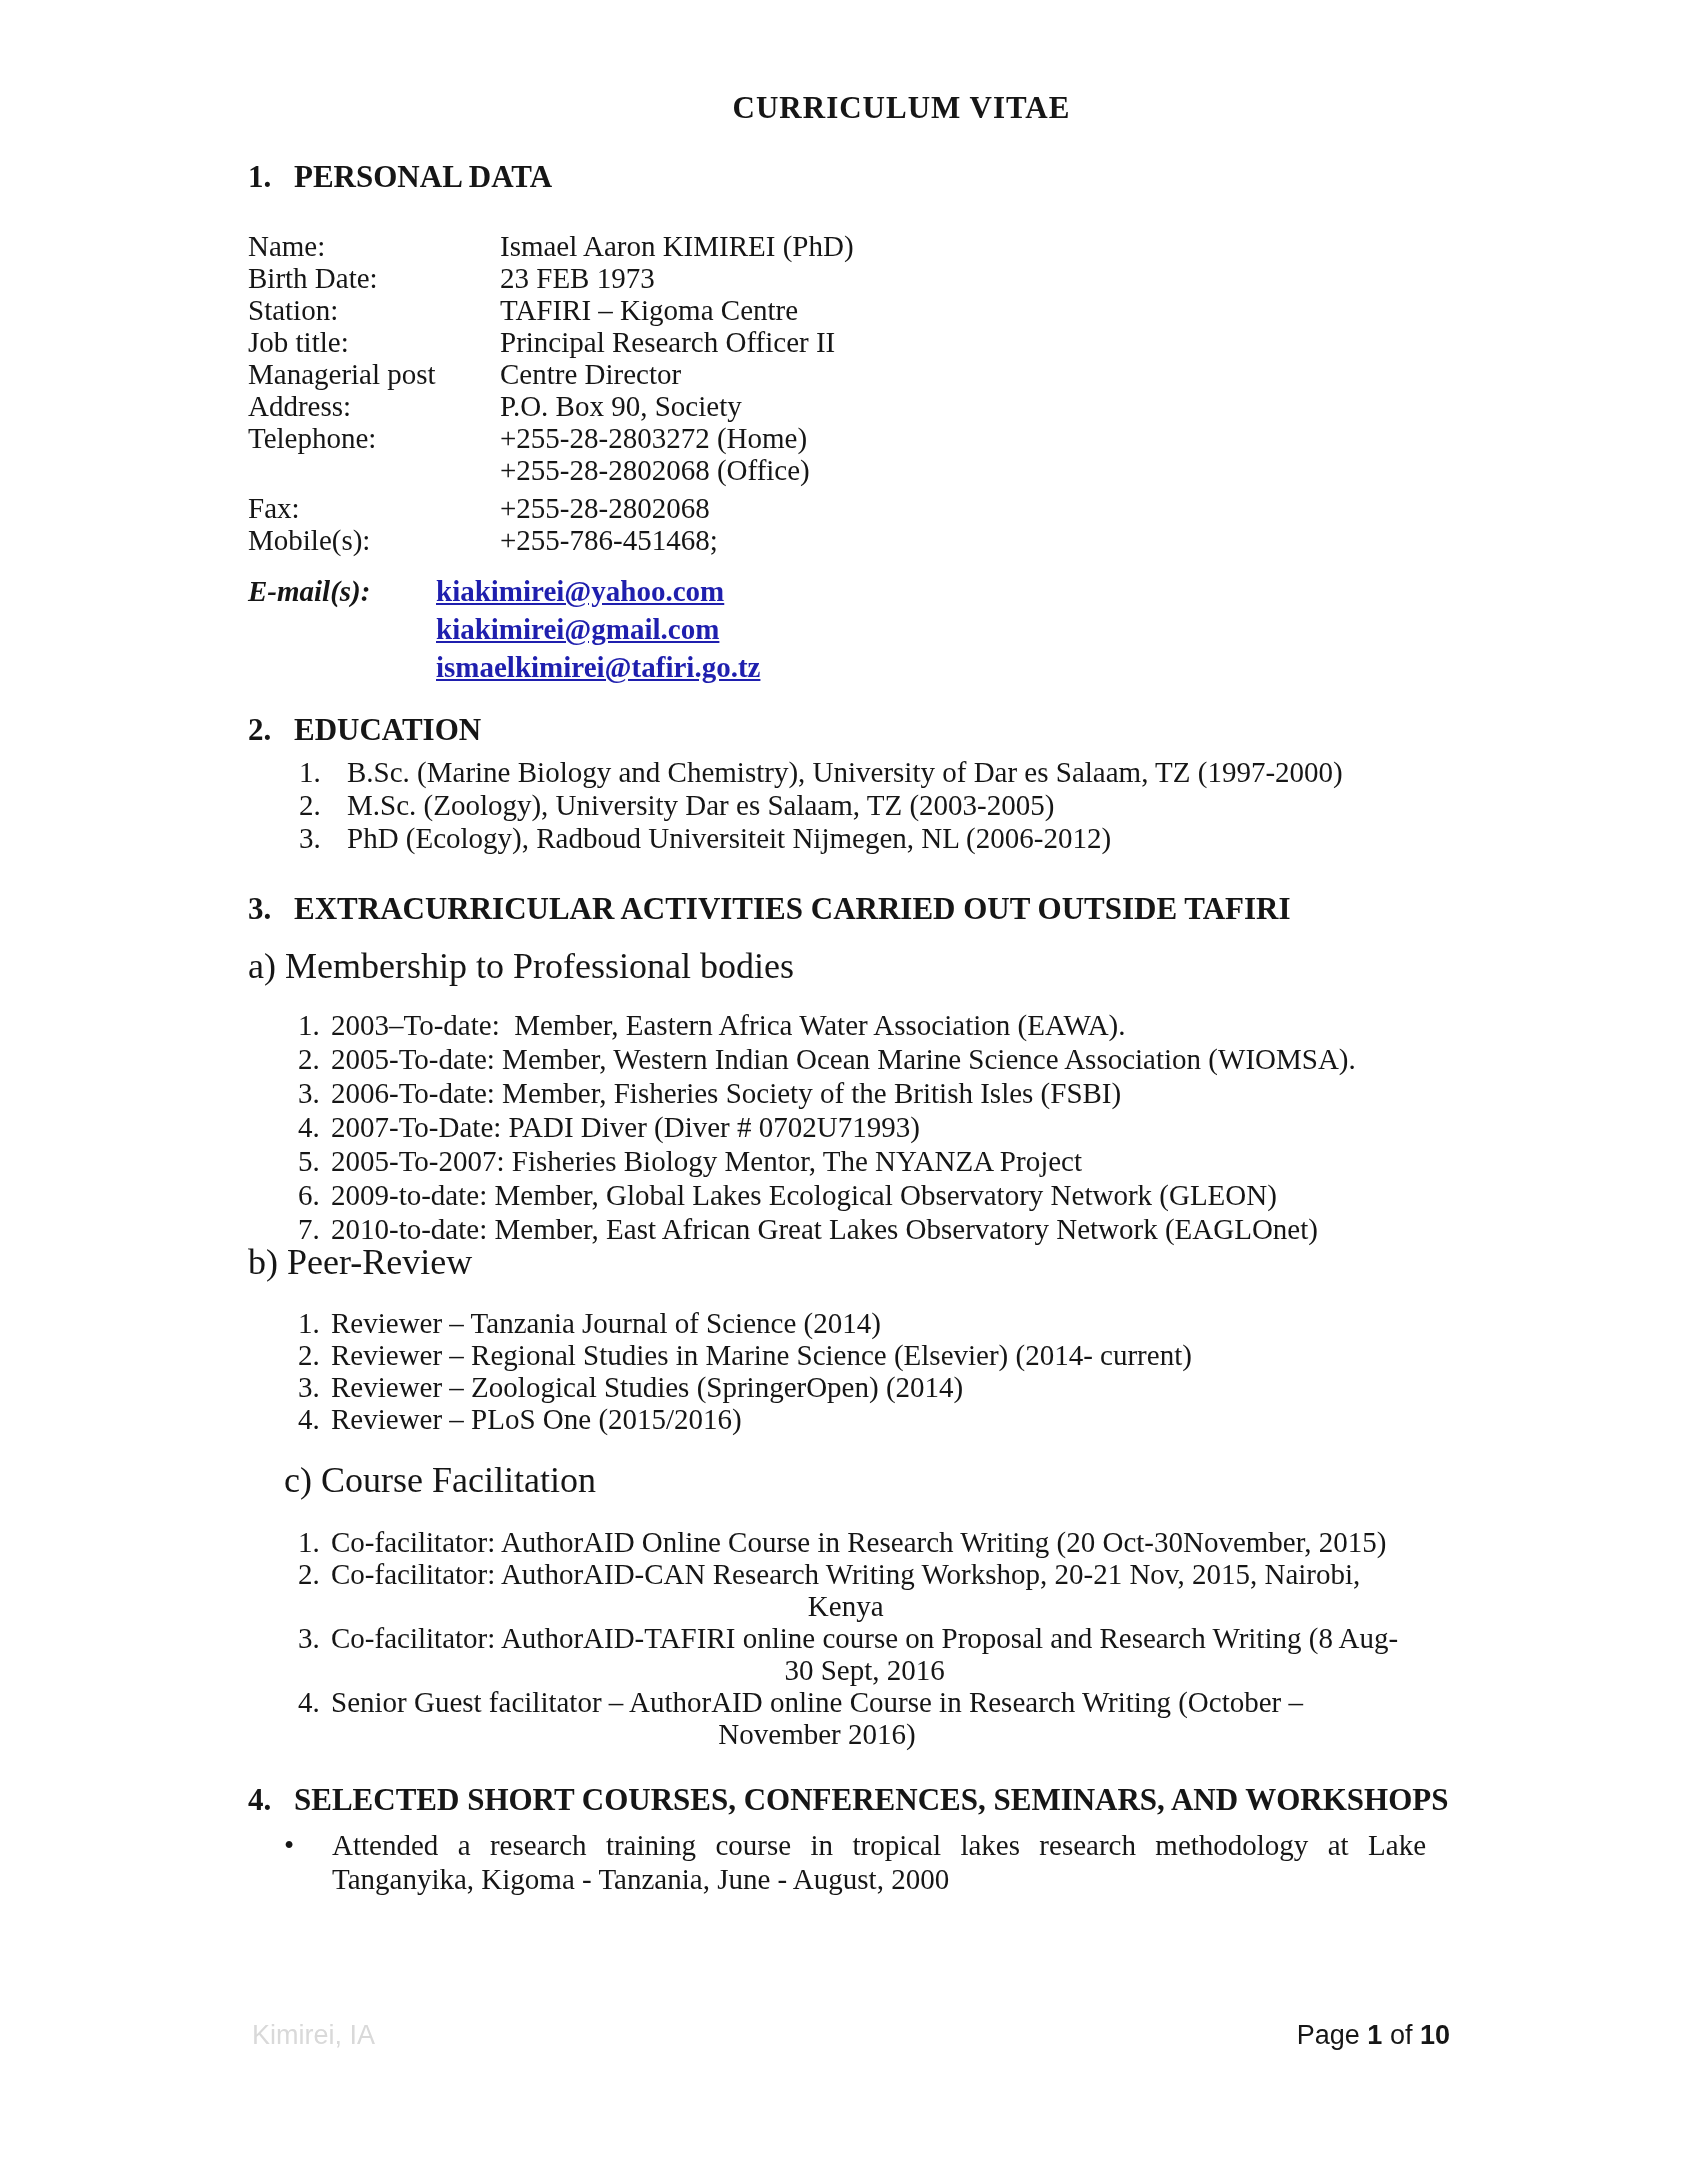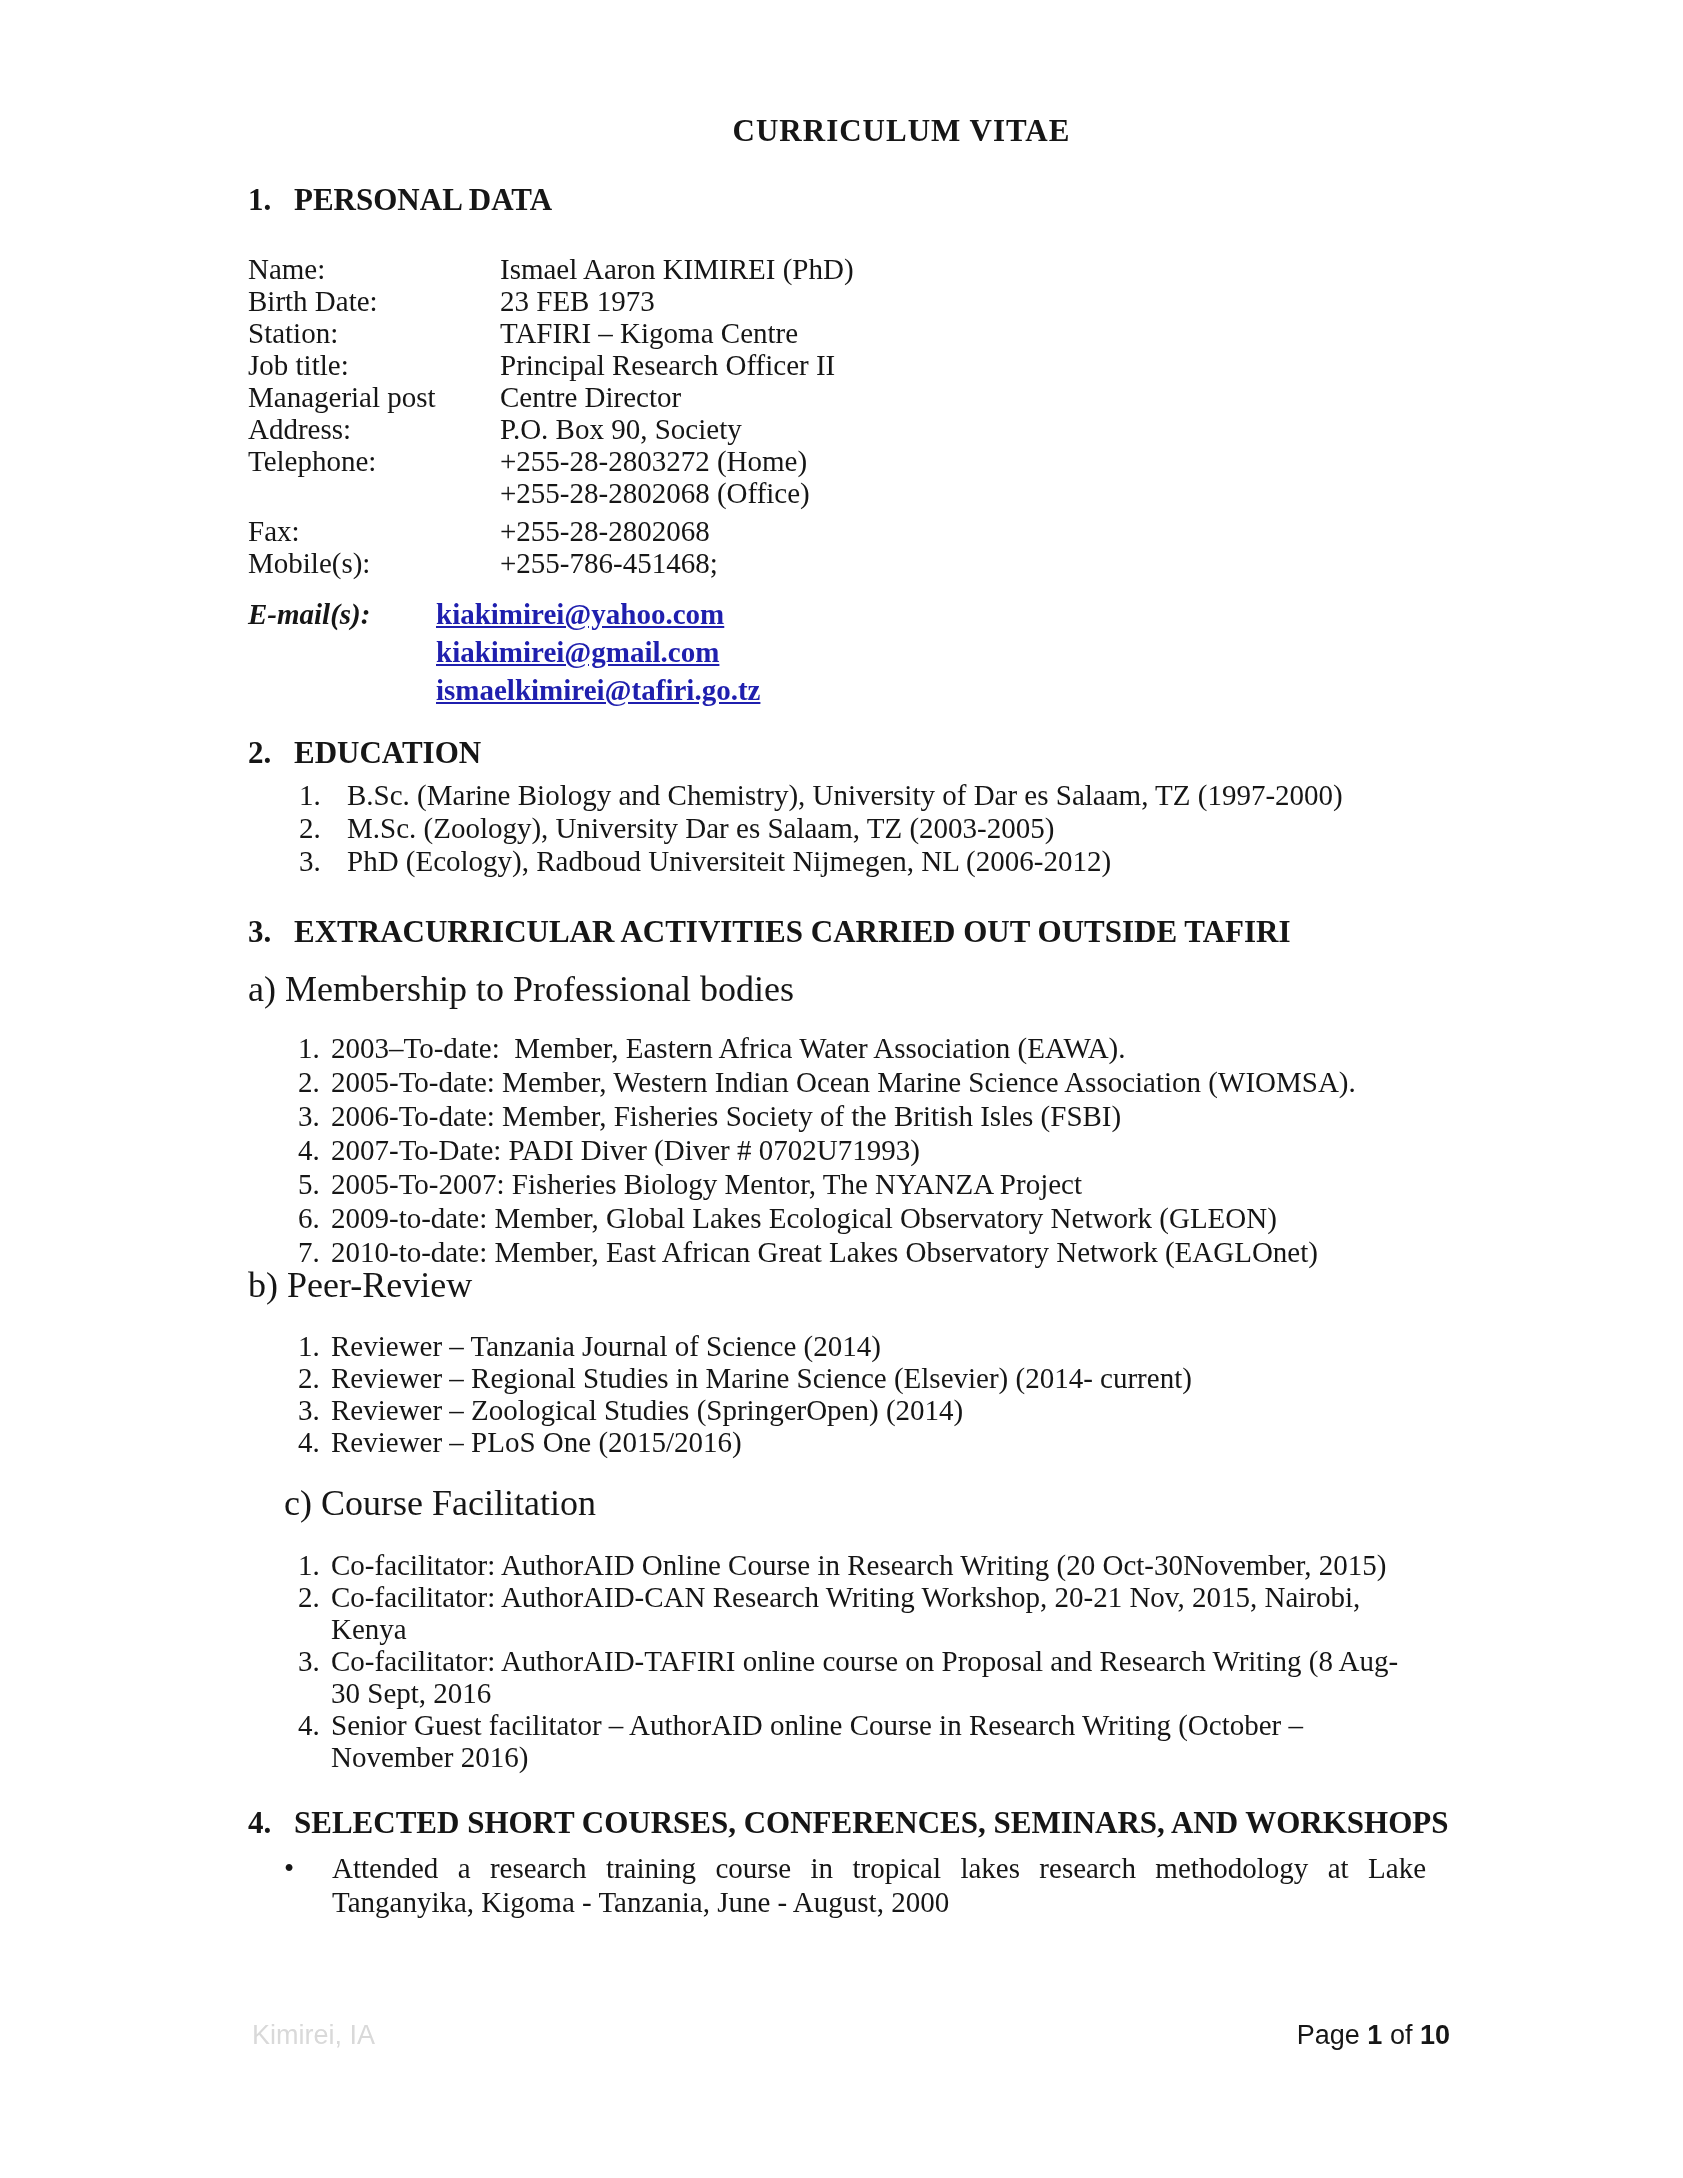--- a/index.html
+++ b/index.html
@@ -10,21 +10,21 @@
     margin:0 auto;
     background:#ffffff;
     font-family:"Liberation Serif","DejaVu Serif",serif;
     color:#161616;
     overflow:hidden;
   }
   .content {
     position:absolute;
     left:248px; top:0;
     width:1178px;
-    padding-top:114px;
+    padding-top:91px;
   }
   .doc-title {
     font-size:31px;
     font-weight:bold;
     text-align:center;
     margin:0 0 36px 129px;
     letter-spacing:1px;
     line-height:33px;
   }
   .sec-head {
@@ -66,21 +66,21 @@
   .sub-label.b { }
   .sub-label.c { margin-top:29px;margin-left:36px; }
   .sub-list { margin-left:50px; }
   .sub-list.a { margin-top:25px; }
   .sub-list.b { margin-top:28px; }
   .sub-list.c { margin-top:29px; }
   .li { display:flex; font-size:29px; }
   .lh34 .li { line-height:34px; }
   .lh32 .li { line-height:32px; }
   .li-num { flex:0 0 33px; }
-  .li-text { white-space:pre-wrap; }
+  .li-text { white-space:pre-wrap;text-align:center; }
   .one-line .li-text { white-space:pre; }
 
   .section-courses { margin-top:33px; }
   .bullet-item { display:flex; margin-top:12px; margin-left:36px; }
   .bullet-glyph { flex:0 0 48px; font-size:29px; line-height:34px; }
   .bullet-text { flex:1; text-align:justify; font-size:29px; line-height:34px; }
 
   
   .footer-author {
     position:absolute; left:252px; top:2020px;

